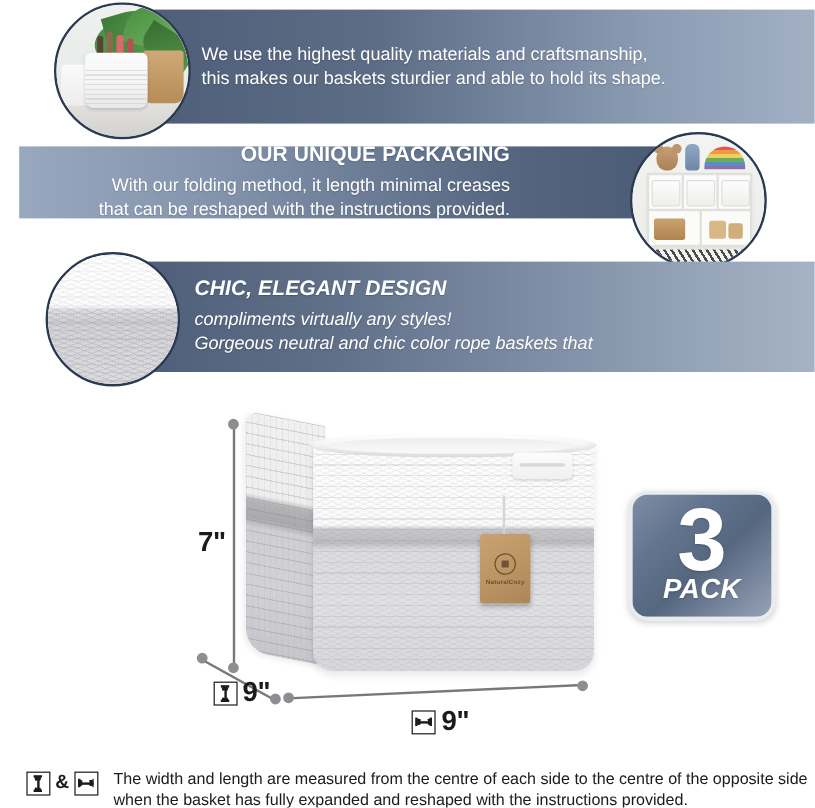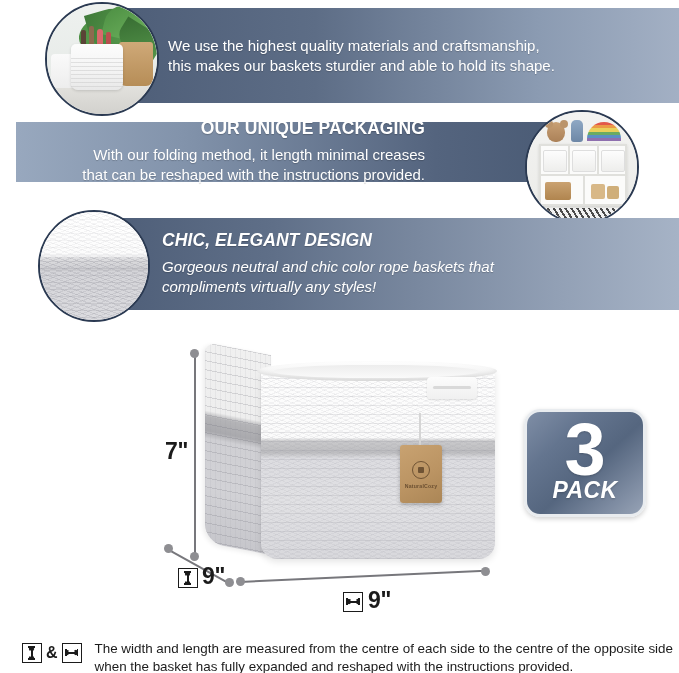--- a/index.html
+++ b/index.html
@@ -352,22 +352,22 @@
   <div class="ph c2-crate1"></div>
   <div class="ph c2-crate2"></div>
   <div class="ph c2-crate3"></div>
   <div class="ph c2-rug"></div>
 </div>
 
 <div class="banner banner-3">
   <div class="banner-text">
     <div class="b-title">CHIC, ELEGANT DESIGN</div>
     <div class="b-body">
+      <div>compliments virtually any styles!</div>
       <div>Gorgeous neutral and chic color rope baskets that</div>
-      <div>compliments virtually any styles!</div>
     </div>
   </div>
 </div>
 
 <div class="circle circle-3">
   <div class="ph c3-top"></div>
   <div class="ph c3-mid"></div>
   <div class="ph c3-bot"></div>
   <div class="ph c3-weave"></div>
   <div class="ph c3-weave-top"></div>

